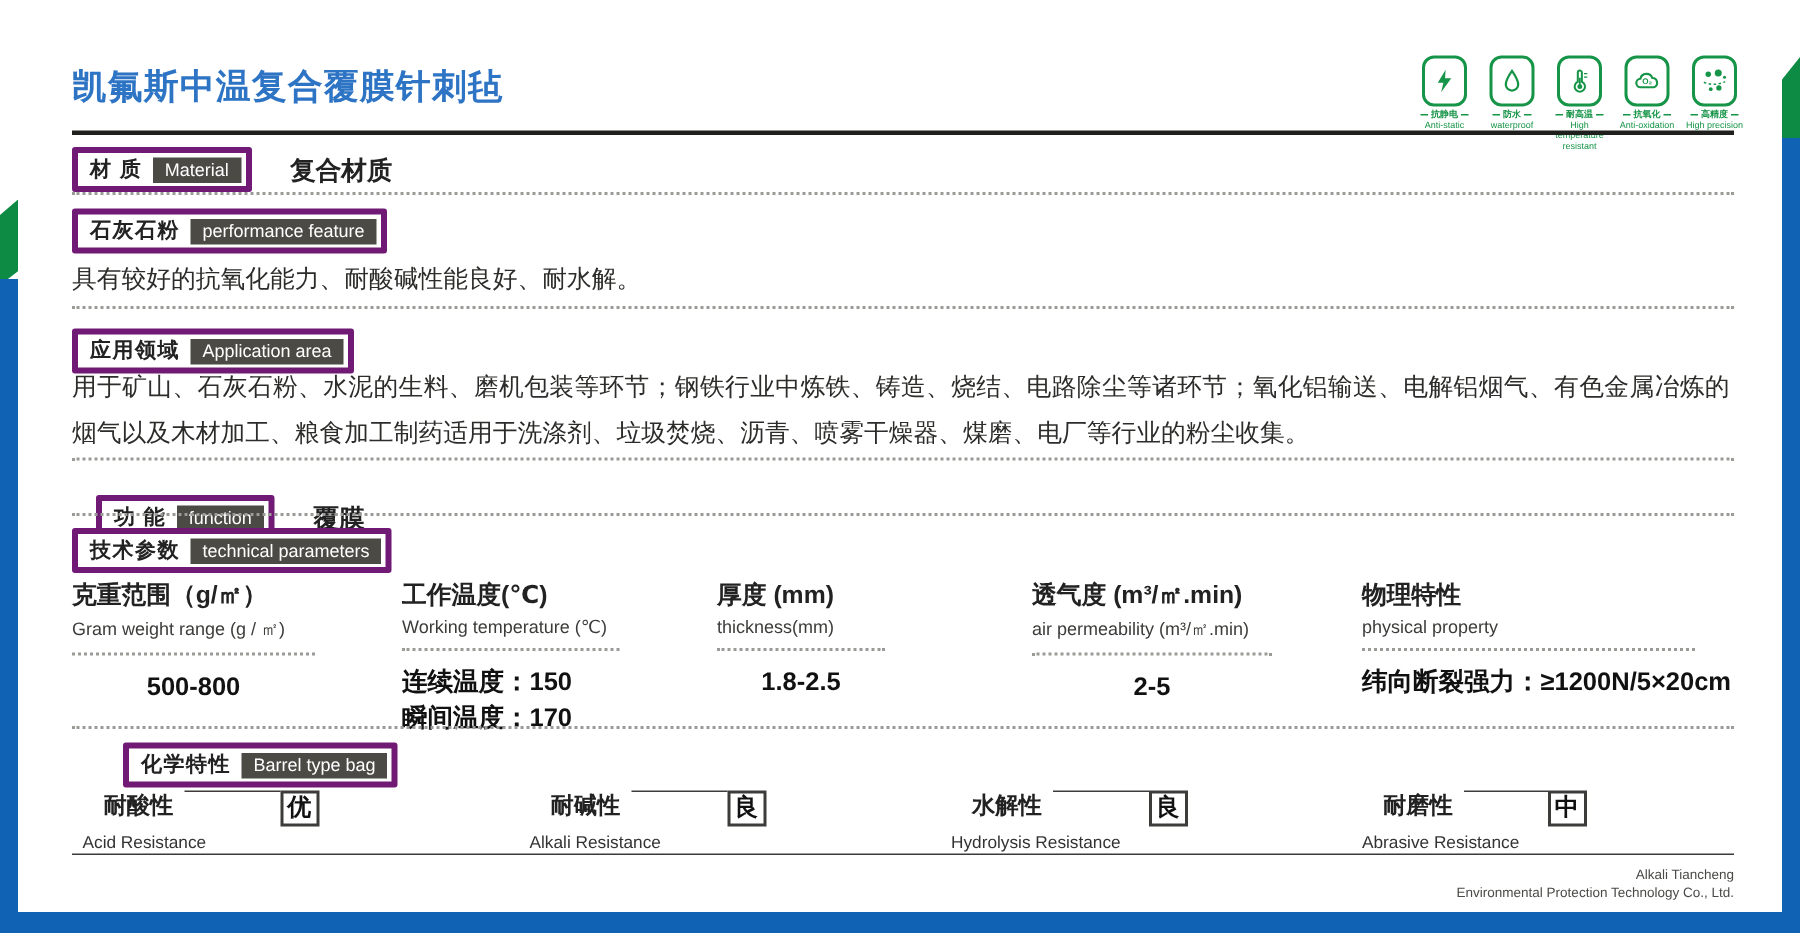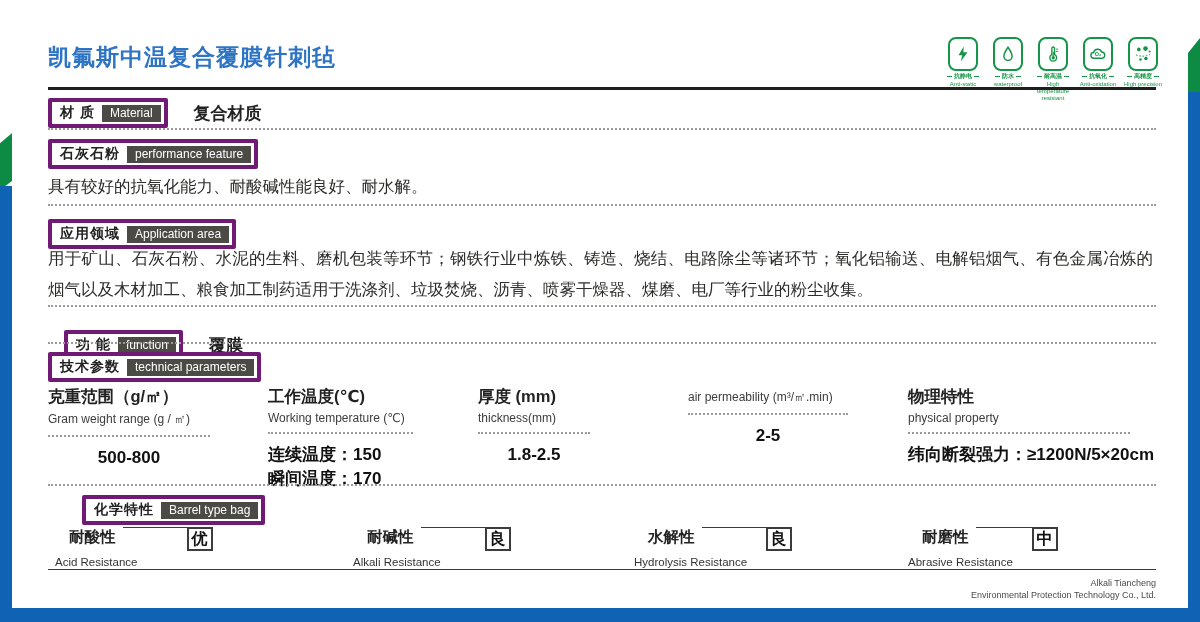--- a/index.html
+++ b/index.html
@@ -210,20 +210,21 @@
 <div class="param-col" style="left:478px;">
   <div class="param-cn">厚度 (mm)</div>
   <div class="param-en">thickness(mm)</div>
   <div class="param-dotted" style="width:112px;"></div>
   <div class="param-vals single">
     <div class="param-val">1.8-2.5</div>
     <div class="param-val"></div>
   </div>
 </div>
 <div class="param-col" style="left:688px;">
+  <div class="param-cn">透气度 (m³/㎡.min)</div>
   <div class="param-en">air permeability  (m³/㎡.min)</div>
   <div class="param-dotted" style="width:160px;"></div>
   <div class="param-vals single">
     <div class="param-val">2-5</div>
     <div class="param-val"></div>
   </div>
 </div>
 <div class="param-col" style="left:908px;">
   <div class="param-cn">物理特性</div>
   <div class="param-en">physical property</div>

